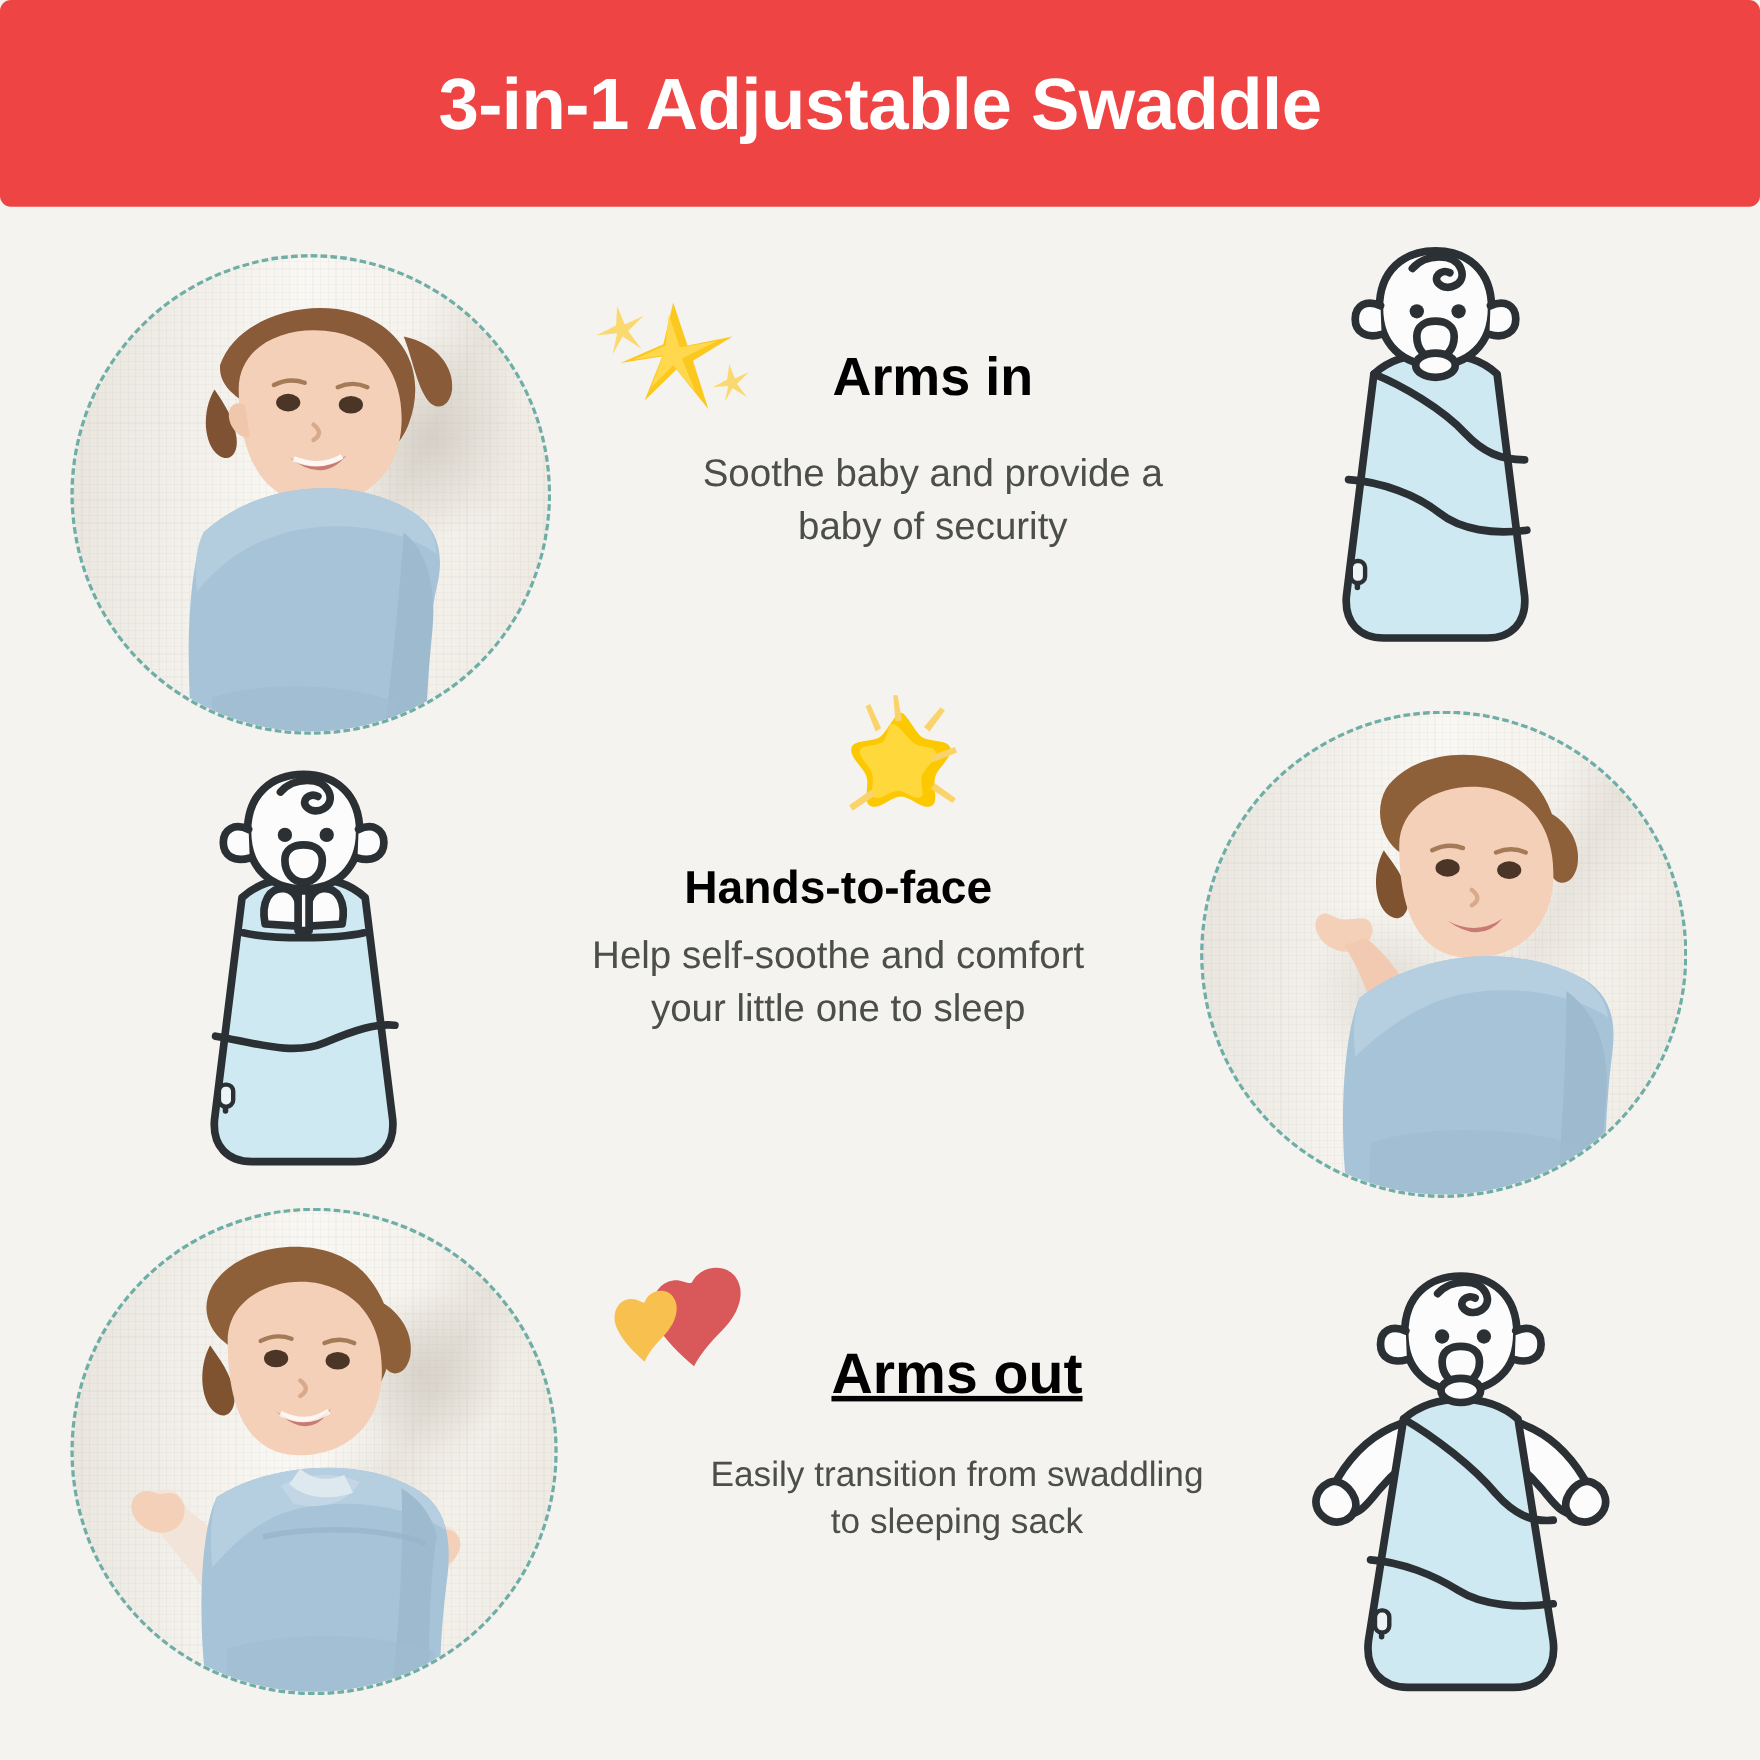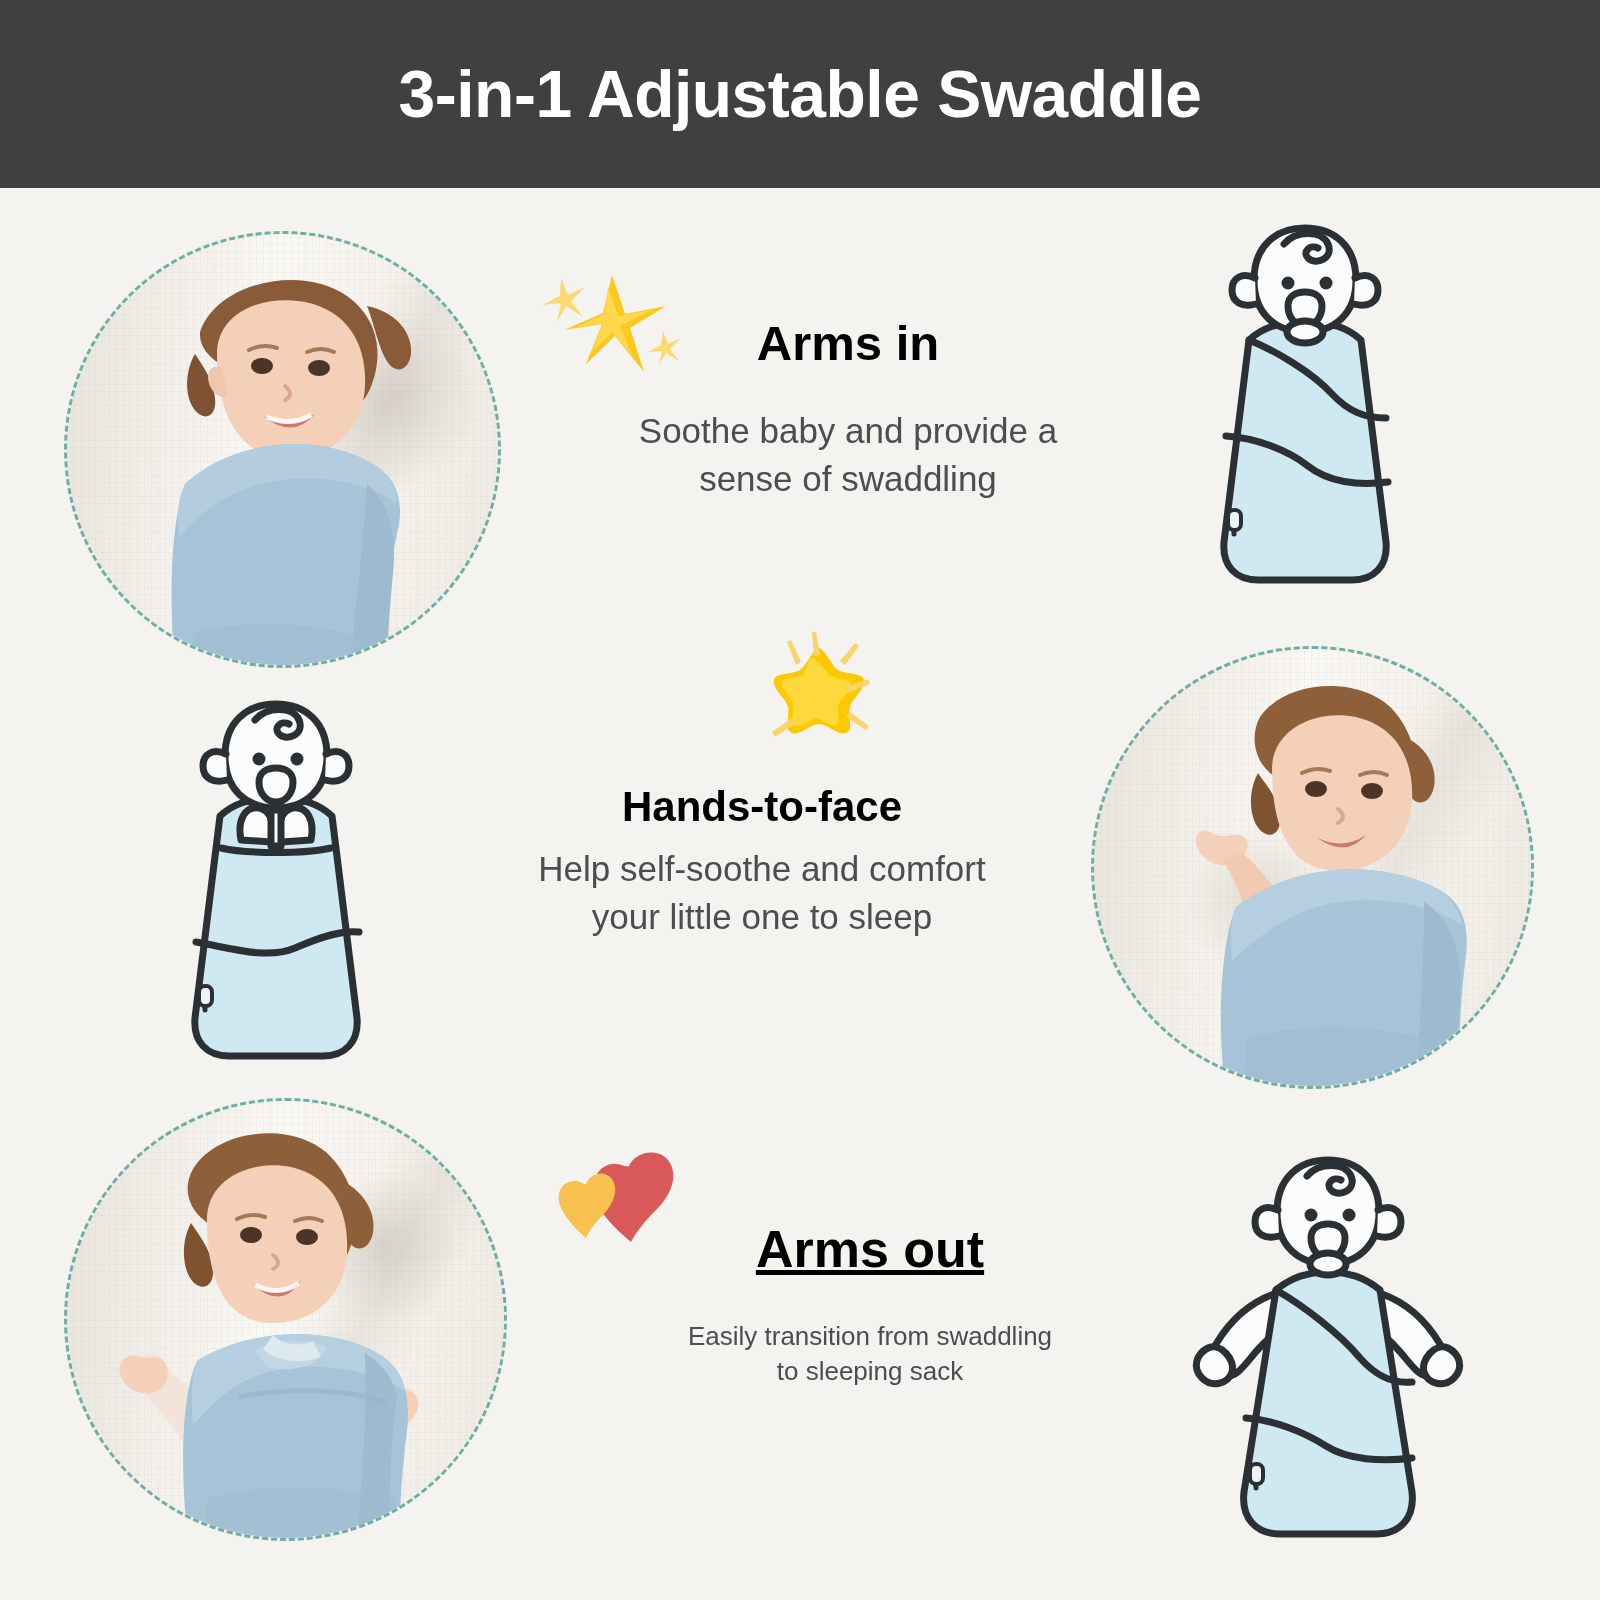--- a/index.html
+++ b/index.html
@@ -8,22 +8,22 @@
   body {
     font-family:"Liberation Sans", sans-serif;
     background:#F4F3F0;
     overflow:hidden;
     position:relative;
   }
 
   
   #header {
     position:absolute; left:0; top:0; width:1600px; height:188px;
-    background:#404040;
-    display:flex; align-items:center; justify-content:center;
+    background:#ef4444;
+    display:flex; align-items:center; justify-content:center;border-radius:10px;
   }
   #header-title {
     color:#FFFFFF;
     font-size:66px;
     font-weight:bold;
     letter-spacing:-0.5px;
     line-height:1;
     white-space:nowrap;
   }
 
@@ -116,21 +116,21 @@
     <path d="M68 34 L78 64 L112 58 L80 74 L92 104 L72 80 L52 100 L63 71 L36 75 L65 62 Z" fill="#FFD84D"></path>
     <path d="M21 26 l7 17 17 -8 -14 14 12 16 -17 -11 -9 16 4 -19 -19 2 18 -9 Z" fill="#FBD971"></path>
     <path d="M123 79 l5 13 13 -6 -11 11 9 12 -13 -8 -7 12 3 -14 -14 1 13 -7 Z" fill="#FBD971"></path>
   </svg>
 </div>
 
 <div class="feature-text" style="left:548px; top:318px; width:600px;">
   <div class="feature-title" style="font-size:49px;">Arms in</div>
   <div class="feature-desc" style="font-size:35px; margin-top:38px;">
     <div>Soothe baby and provide a</div>
-    <div>sense of swaddling</div>
+    <div>baby of security</div>
   </div>
 </div>
 
 <div class="illus" style="left:1192px; top:222px; width:226px; height:366px;">
   <svg viewBox="0 0 226 366" width="226" height="366">
     <g fill="none" stroke="#2B3034" stroke-width="7" stroke-linejoin="round" stroke-linecap="round">
 
       <path d="M57 118 C70 106 86 100 113 100 C140 100 156 106 169 118
                L194 320 C196 344 182 358 160 358 L66 358 C44 358 30 344 32 320 Z" fill="#CFE9F2"></path>
 
@@ -287,21 +287,21 @@
   <svg viewBox="0 0 122 104" width="122" height="104">
     <path d="M73 18 C80 3 102 0 112 12 C123 26 116 46 100 62 C89 73 80 84 75 94
              C63 84 48 70 41 56 C32 38 40 18 56 16 C64 15 70 20 73 18 Z" fill="#D9585A"></path>
     <path d="M30 36 C34 24 50 22 56 31 C63 41 58 56 46 68 C39 75 33 83 30 90
              C21 82 10 71 5 60 C-1 47 5 34 17 33 C23 32 28 37 30 36 Z" fill="#F8C04E"></path>
   </svg>
 </div>
 
 <div class="feature-text" style="left:560px; top:1222px; width:620px;">
   <div class="feature-title" style="font-size:52px;text-decoration:underline;">Arms out</div>
-  <div class="feature-desc" style="font-size:26px; margin-top:42px;">
+  <div class="feature-desc" style="font-size:32px; margin-top:42px;">
     <div>Easily transition from swaddling</div>
     <div>to sleeping sack</div>
   </div>
 </div>
 
 <div class="illus" style="left:1178px; top:1148px; width:300px; height:400px;">
   <svg viewBox="0 0 300 400" width="300" height="400">
     <g fill="none" stroke="#2B3034" stroke-width="7" stroke-linejoin="round" stroke-linecap="round">
 
       <path d="M96 146 C68 156 50 176 38 196 C28 212 32 226 46 228 C58 230 66 218 76 206 C88 192 102 180 114 174 Z" fill="#FCFCFC"></path>

